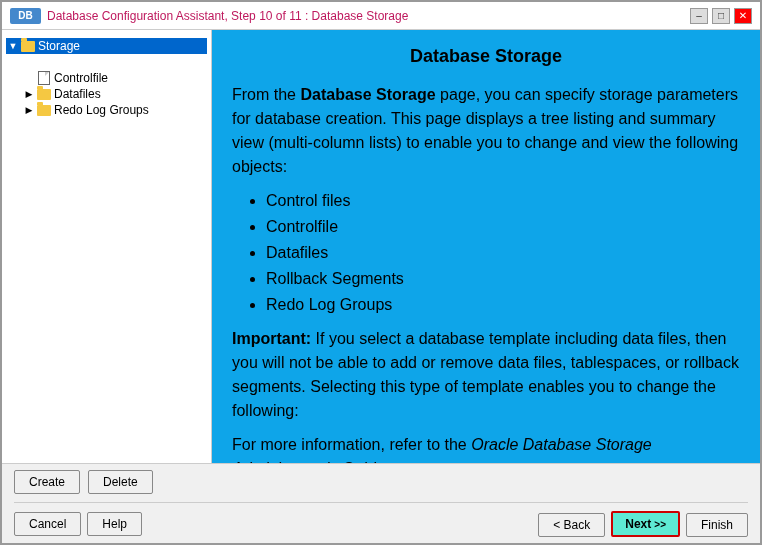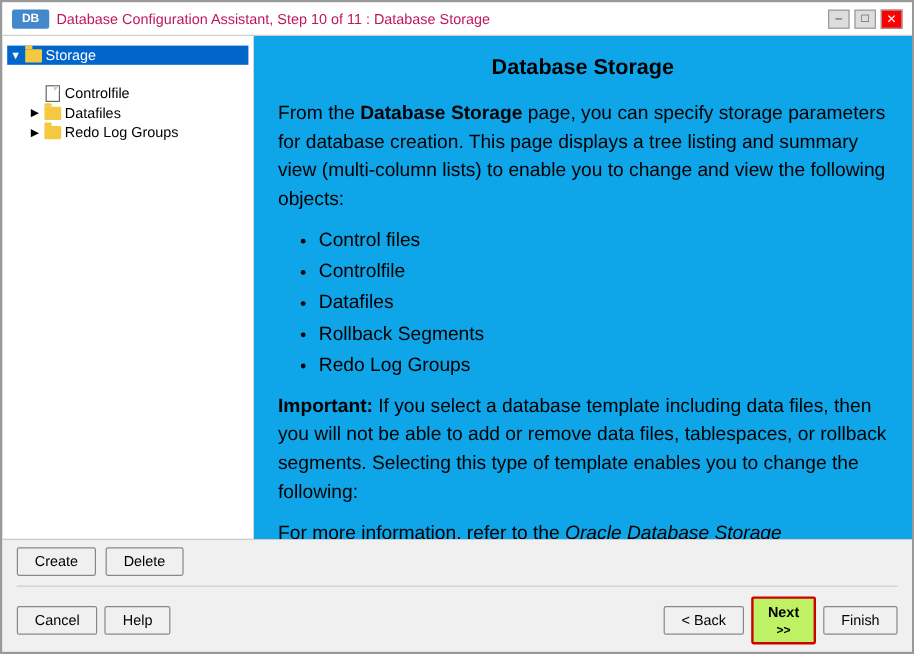--- a/index.html
+++ b/index.html
@@ -192,34 +192,33 @@
     .btn {
       padding: 4px 14px;
       background: #f0f0f0;
       border: 1px solid #888;
       cursor: pointer;
       font-size: 12px;
       color: #000;
       border-radius: 2px;
     }
     .btn-next {
-      background: #bef264;
+      background: #5eead4;
       border: 2px solid #cc0000;
       font-weight: bold;
       padding: 4px 12px;
-      flex-direction: column;
     }
     .nav-row {
       display: flex;
       justify-content: space-between;
       align-items: center;
     }
     .nav-right {
       display: flex;
-      align-items: center;
+      align-items: flex-end;
       gap: 6px;
     }
     .nav-left {
       display: flex;
       align-items: center;
       gap: 6px;
     }
     .btn-nav {
       display: flex;
       align-items: center;

